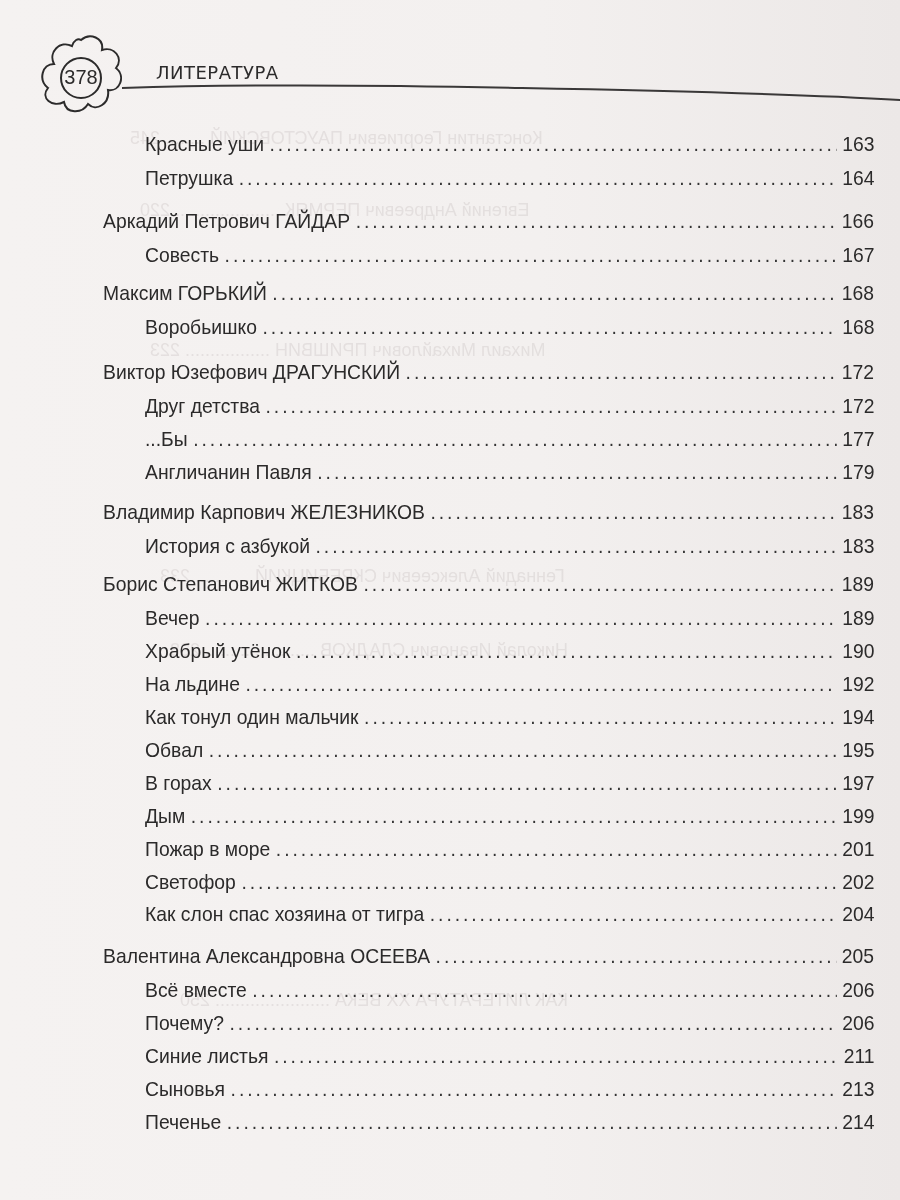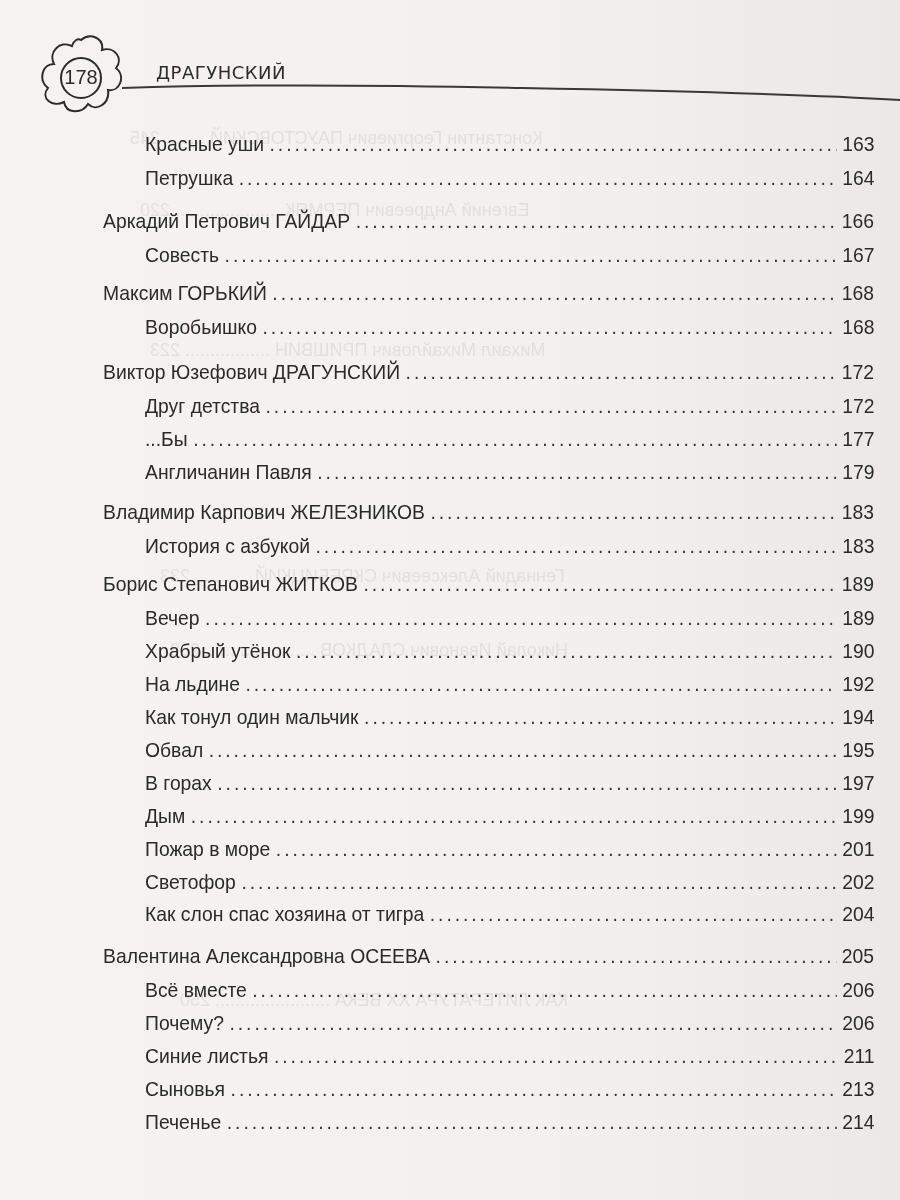--- a/index.html
+++ b/index.html
@@ -52,22 +52,22 @@
 </head>
 <body>
 
 <div class="page">
 
   <div class="header">
     <svg class="flower" viewBox="0 0 86 82">
       <path d="M43 6 C52 -2 66 4 64 16 C76 12 86 24 78 34 C88 42 82 58 70 56 C72 70 58 78 50 70 C44 80 28 80 26 68 C14 74 2 64 10 54 C0 46 4 30 16 30 C10 18 22 6 34 12 C36 6 40 4 43 6 Z" fill="none" stroke="#2c2b2b" stroke-width="2"></path>
       <circle cx="43" cy="44" r="20" fill="none" stroke="#2c2b2b" stroke-width="2"></circle>
     </svg>
-    <div class="page-num">178</div>
-    <div class="section-title">ДРАГУНСКИЙ</div>
+    <div class="page-num">378</div>
+    <div class="section-title">ЛИТЕРАТУРА</div>
     <svg class="rule" viewBox="0 0 780 20" preserveAspectRatio="none">
       <path d="M0 6 C120 2 260 3 400 6 C560 9 680 12 780 18" fill="none" stroke="#3a3838" stroke-width="2"></path>
     </svg>
   </div>
 
   <div class="bleed" style="left:130px;top:128px;">Константин Георгиевич ПАУСТОВСКИЙ ........ 245</div>
   <div class="bleed" style="left:140px;top:200px;">Евгений Андреевич ПЕРМЯК ..................... 220</div>
   <div class="bleed" style="left:150px;top:340px;">Михаил Михайлович ПРИШВИН ................. 223</div>
   <div class="bleed" style="left:160px;top:566px;">Геннадий Алексеевич СКРЕБИЦКИЙ ........... 233</div>
   <div class="bleed" style="left:170px;top:640px;">Николай Иванович СЛАДКОВ ...................... 238</div>

